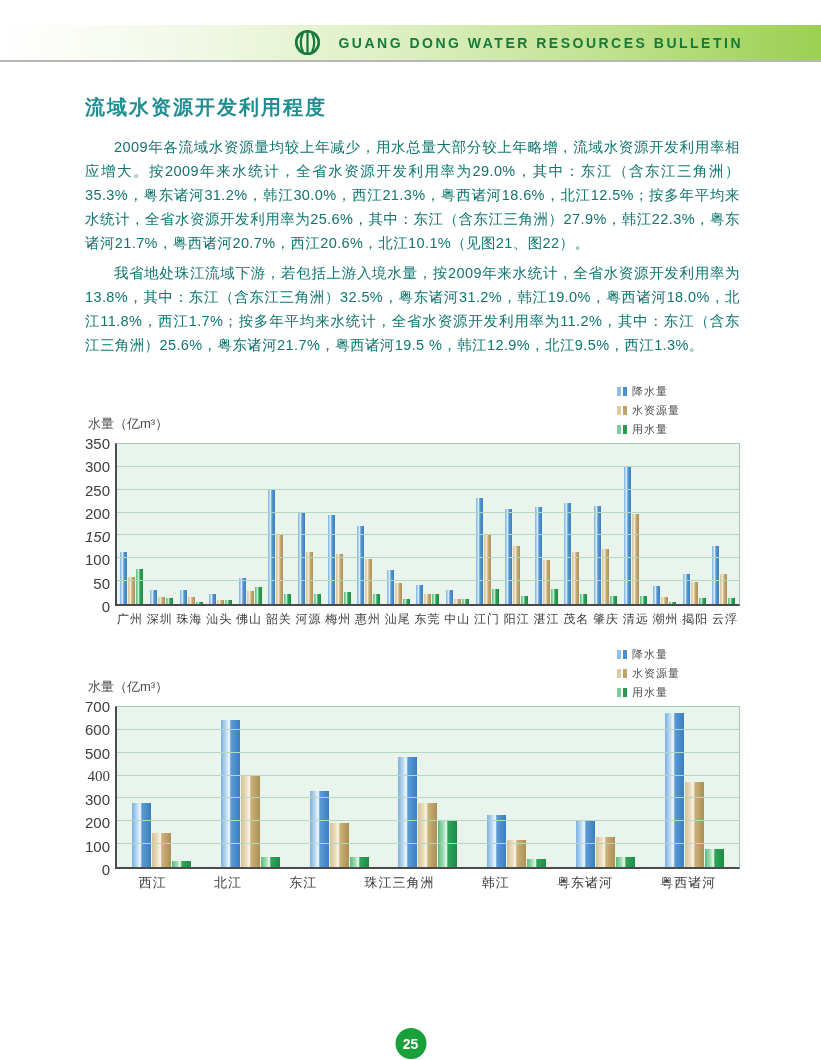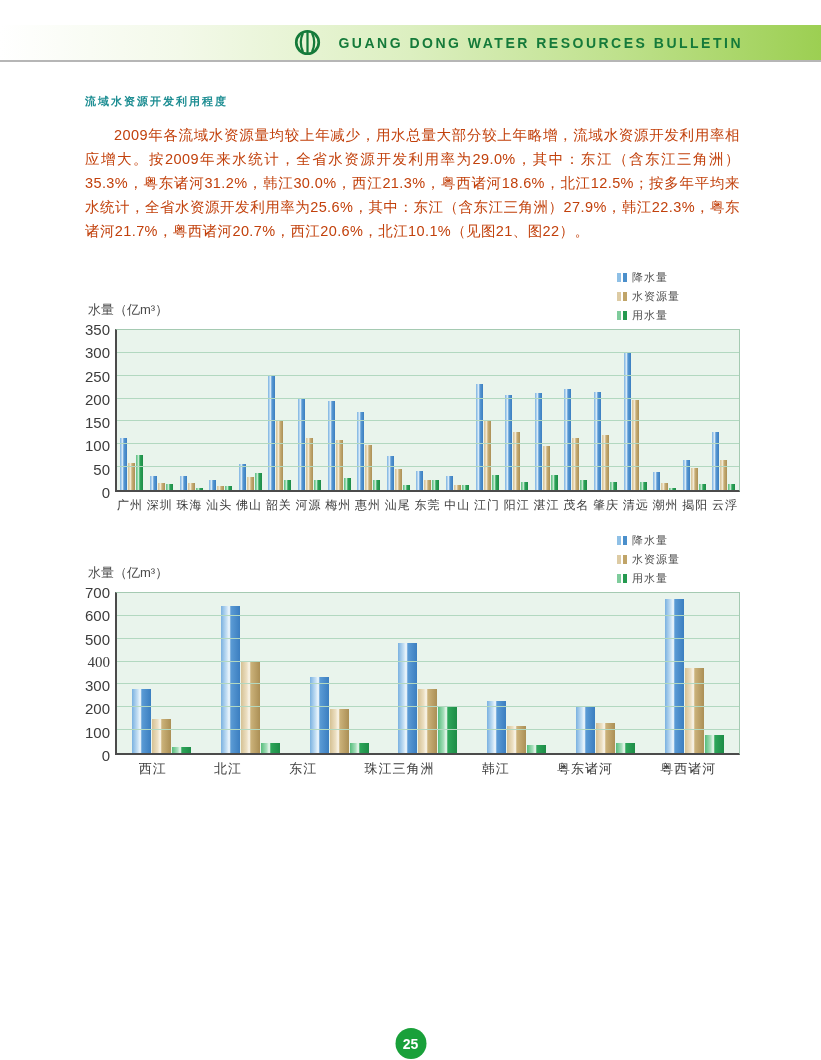--- a/index.html
+++ b/index.html
@@ -9,22 +9,22 @@
   
   .banner { margin-top:25px; height:37px; width:100%;
     background:linear-gradient(90deg,#ffffff 0%,#f3f9e9 22%,#dcefc0 50%,#bfe18d 75%,#9ccf52 100%);
     border-bottom:2px solid #b6b6b6;
     display:flex; align-items:center; }
   .banner-inner { margin-left:auto; margin-right:78px; display:flex; align-items:center; gap:17px; }
   .banner-title { color:#157a3a; font-weight:bold; font-size:14px; letter-spacing:2.5px; }
 
   
   .content { padding:0 81px 0 85px; }
-  .section-title { margin-top:32px; color:#1e8e93; font-size:11px; font-weight:bold; letter-spacing:2px; }
-  .para { margin-top:14px; font-size:14.5px; line-height:24px; color:#c2410c;
+  .section-title { margin-top:32px; color:#1e8e93; font-size:20px; font-weight:bold; letter-spacing:2px; }
+  .para { margin-top:14px; font-size:14.5px; line-height:24px; color:#0f766e;
     text-align:justify; text-indent:2em; letter-spacing:0.4px; }
   .para + .para { margin-top:6px; }
 
   
   .chart-block { margin-top:26px; }
   .chart-head { display:flex; justify-content:space-between; align-items:flex-end; min-height:56px; padding-right:60px; }
   .axis-label { font-size:13px; color:#4a4a4a; padding-left:3px; margin-bottom:6px; }
   .legend { display:flex; flex-direction:column; gap:4px; margin-bottom:2px; }
   .legend-item { display:flex; align-items:center; gap:5px; }
   .legend-item .mark { width:10px; height:9px; display:inline-block; }
@@ -74,20 +74,21 @@
     </span>
     <span class="banner-title">GUANG DONG WATER RESOURCES BULLETIN</span>
   </div>
 </div>
 
 <div class="content">
 
   <div class="section-title">流域水资源开发利用程度</div>
 
   <p class="para">2009年各流域水资源量均较上年减少，用水总量大部分较上年略增，流域水资源开发利用率相应增大。按2009年来水统计，全省水资源开发利用率为29.0%，其中：东江（含东江三角洲）35.3%，粤东诸河31.2%，韩江30.0%，西江21.3%，粤西诸河18.6%，北江12.5%；按多年平均来水统计，全省水资源开发利用率为25.6%，其中：东江（含东江三角洲）27.9%，韩江22.3%，粤东诸河21.7%，粤西诸河20.7%，西江20.6%，北江10.1%（见图21、图22）。</p>
+  <p class="para">我省地处珠江流域下游，若包括上游入境水量，按2009年来水统计，全省水资源开发利用率为13.8%，其中：东江（含东江三角洲）32.5%，粤东诸河31.2%，韩江19.0%，粤西诸河18.0%，北江11.8%，西江1.7%；按多年平均来水统计，全省水资源开发利用率为11.2%，其中：东江（含东江三角洲）25.6%，粤东诸河21.7%，粤西诸河19.5 %，韩江12.9%，北江9.5%，西江1.3%。</p>
 
   <div class="chart-block">
     <div class="chart-head">
       <div class="axis-label">水量（亿m³）</div>
       <div class="legend">
           <div class="legend-item">
             <span class="mark s0"></span>
             <span class="lbl">降水量</span>
           </div>
           <div class="legend-item">
@@ -98,21 +99,21 @@
             <span class="mark s2"></span>
             <span class="lbl">用水量</span>
           </div>
         </div>
     </div>
     <div class="chart-row">
       <div class="yaxis">
           <div class="ytick" style="bottom: 0%;">0</div>
           <div class="ytick" style="bottom: 14.2857%;">50</div>
           <div class="ytick" style="bottom: 28.5714%;">100</div>
-          <div class="ytick" style="bottom: 42.8571%;">150</div>
+          <div class="ytick" style="bottom: 42.8571%; font-style: italic;">150</div>
           <div class="ytick" style="bottom: 57.1429%;">200</div>
           <div class="ytick" style="bottom: 71.4286%;">250</div>
           <div class="ytick" style="bottom: 85.7143%;">300</div>
           <div class="ytick" style="bottom: 100%;">350</div>
         </div>
       <div class="plot">
         <div class="groups">
             <div class="bargroup">
               <div class="bar s0" title="广州 降水量：113" style="height: 32.2857%;"></div>
               <div class="bar s1" title="广州 水资源量：60" style="height: 17.1429%;"></div>

